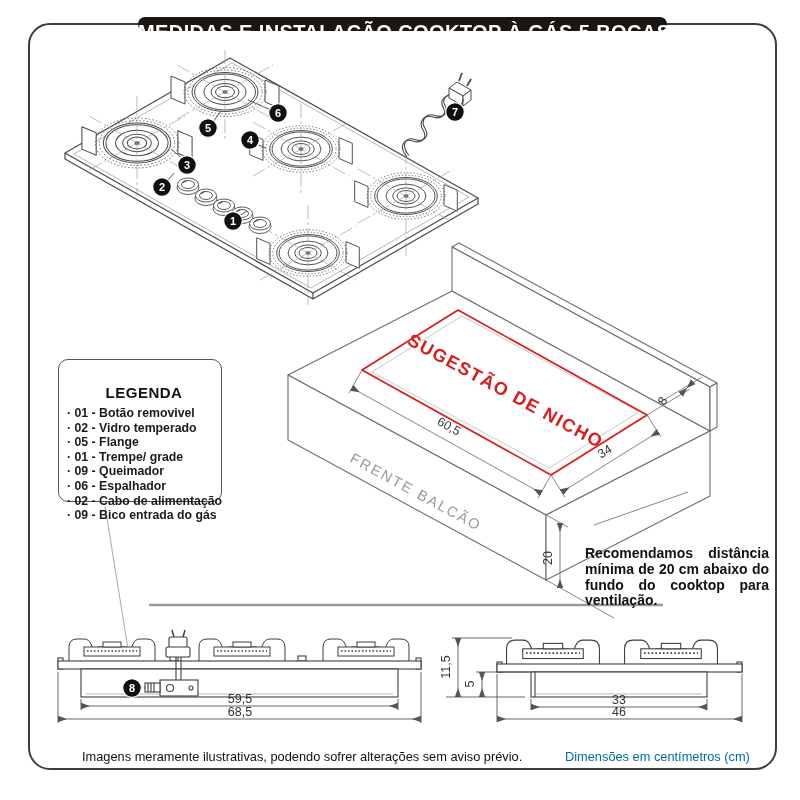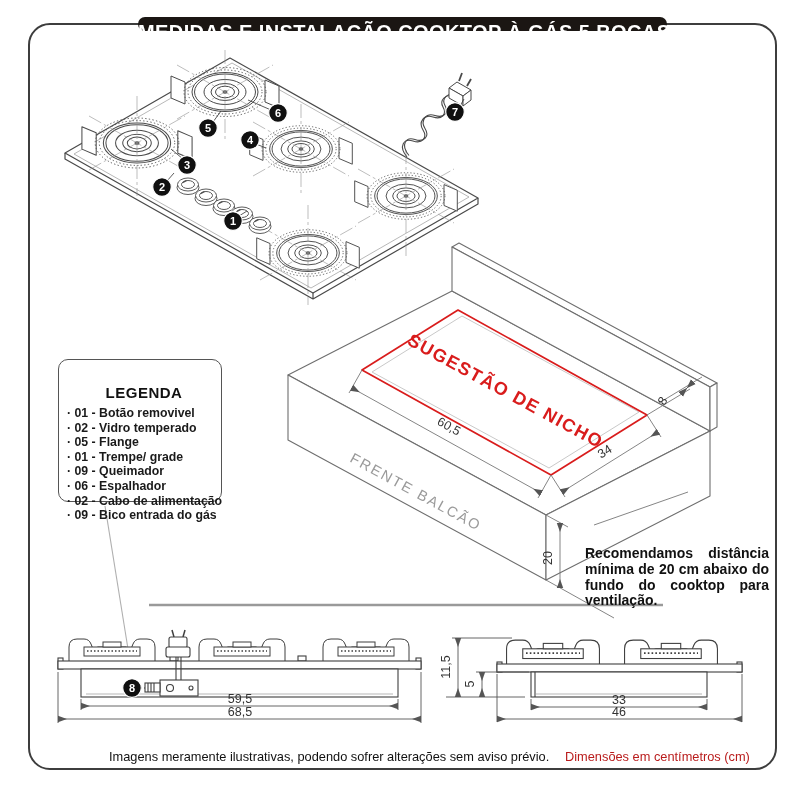--- a/index.html
+++ b/index.html
@@ -4,22 +4,22 @@
 <style>
   html,body{margin:0;padding:0;background:#fff;}
   .page{position:relative;width:800px;height:800px;background:#fff;font-family:"Liberation Sans",sans-serif;overflow:hidden;}
   .frame{position:absolute;left:28px;top:23px;width:745px;height:743px;border:2px solid #3d3d3d;border-radius:22px;}
   .titlebar{position:absolute;left:138px;top:17px;width:529px;height:14px;background:#1b1613;border-radius:8px;
     color:#fff;font-weight:bold;font-size:20px;letter-spacing:.4px;text-align:center;line-height:30px;white-space:nowrap;}
   .legendbox{position:absolute;left:58px;top:359px;width:164px;height:143px;border:1.5px solid #555;border-radius:10px;background:#fff;box-sizing:border-box;padding:22px 0 0 8px;}
   .legendbox h3{margin:2px 0 5px 0;font-size:15px;text-align:center;color:#111;letter-spacing:.5px;}
   .legenditem{font-size:12.3px;font-weight:bold;color:#1a1a1a;line-height:14.6px;white-space:nowrap;}
   .recommend{position:absolute;left:585px;top:534px;width:184px;font-size:14px;font-weight:bold;color:#111;text-align:justify;line-height:15.8px;margin-top:12px;}
-  .footL{position:absolute;left:82px;top:749px;font-size:12.8px;color:#111;white-space:nowrap;margin-left:27px;}
-  .footR{position:absolute;left:565px;top:749px;font-size:12.8px;color:#b91c1c;white-space:nowrap;}
+  .footL{position:absolute;left:82px;top:749px;font-size:12.8px;color:#111;white-space:nowrap;}
+  .footR{position:absolute;left:565px;top:749px;font-size:12.8px;color:#0369a1;white-space:nowrap;}
   svg{position:absolute;left:0;top:0;}
   svg text{font-family:"Liberation Sans",sans-serif;}
   .dim{font-size:12.5px;fill:#333;}
   .badge-num{font-size:11px;font-weight:bold;fill:#fff;text-anchor:middle;}
 </style>
 </head>
 <body>
 
 <div class="page">
 

